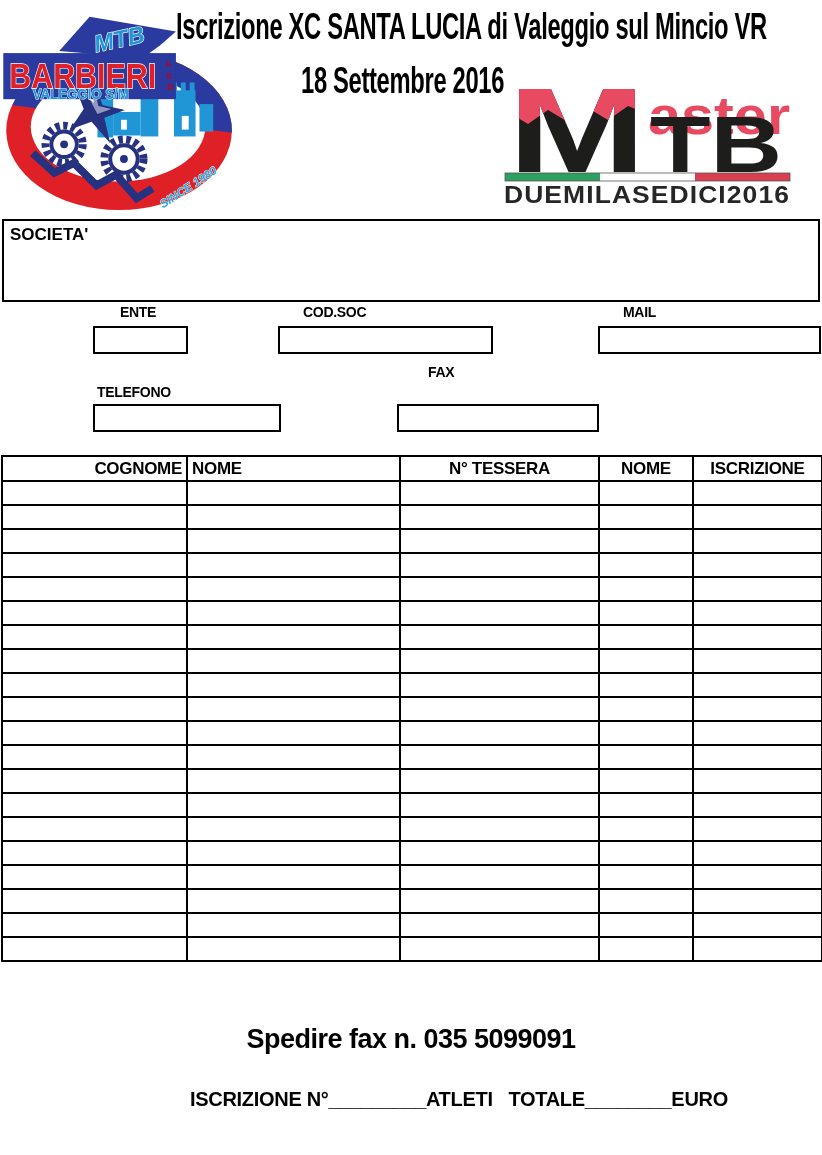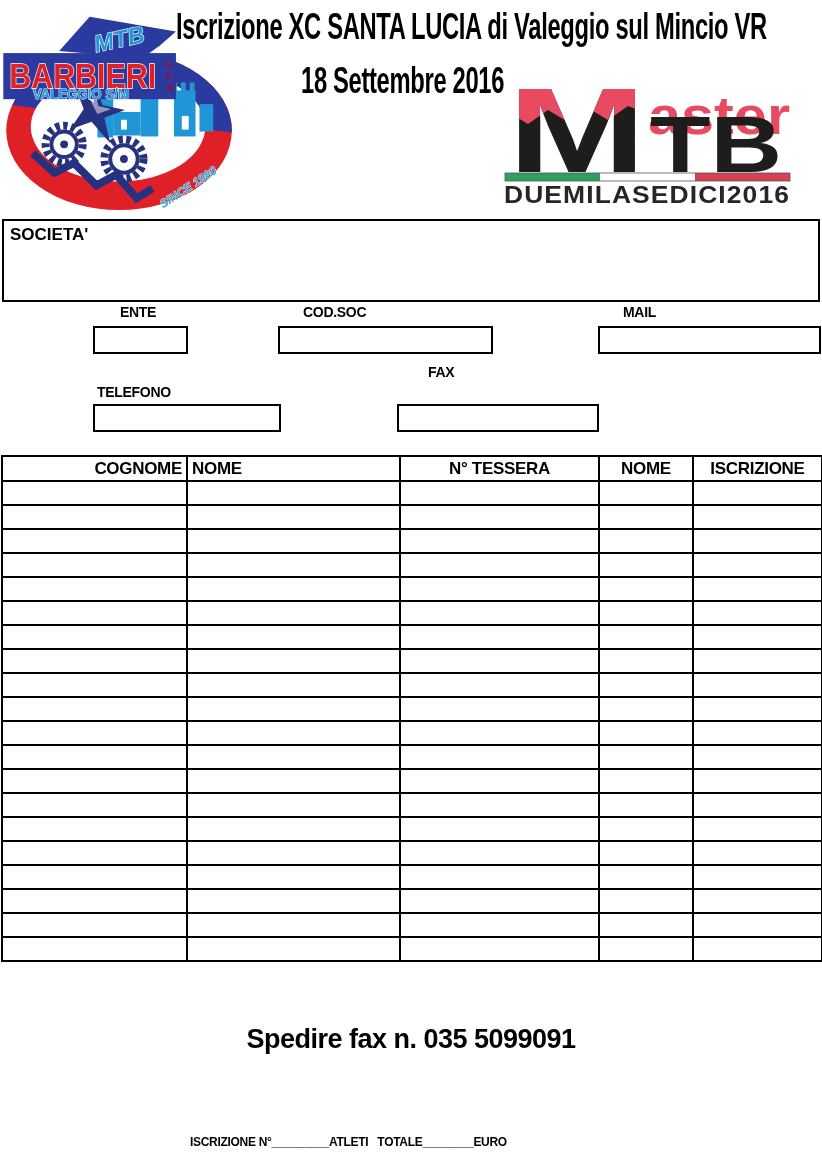--- a/index.html
+++ b/index.html
@@ -27,21 +27,21 @@
   #roster th { font-size:17px; font-weight:bold; height:25px; letter-spacing:-0.3px; }
   #roster td { height:24px; font-size:15px; }
   #roster th.al { text-align:right; }
   #roster th.al2 { text-align:left; padding-left:4px; }
   #roster th.ac { }
   
   .bigline { position:absolute; left:0; width:822px; text-align:center; font-weight:bold;
              font-size:27px; letter-spacing:-0.5px; }
   #fax-line   { top:1024px; }
   #email-line { top:1061px; }
-  #summary-line { position:absolute; left:190px; top:1135px; font-weight:bold; font-size:12px;
+  #summary-line { position:absolute; left:190px; top:1088px; font-weight:bold; font-size:20px;
                   letter-spacing:-0.3px; white-space:pre; }
   svg text { font-family:"Liberation Sans", sans-serif; }
 </style>
 </head>
 <body>
 
 <div id="page">
 
   <svg class="logo-left" viewBox="0 0 240 210">
     <defs>

